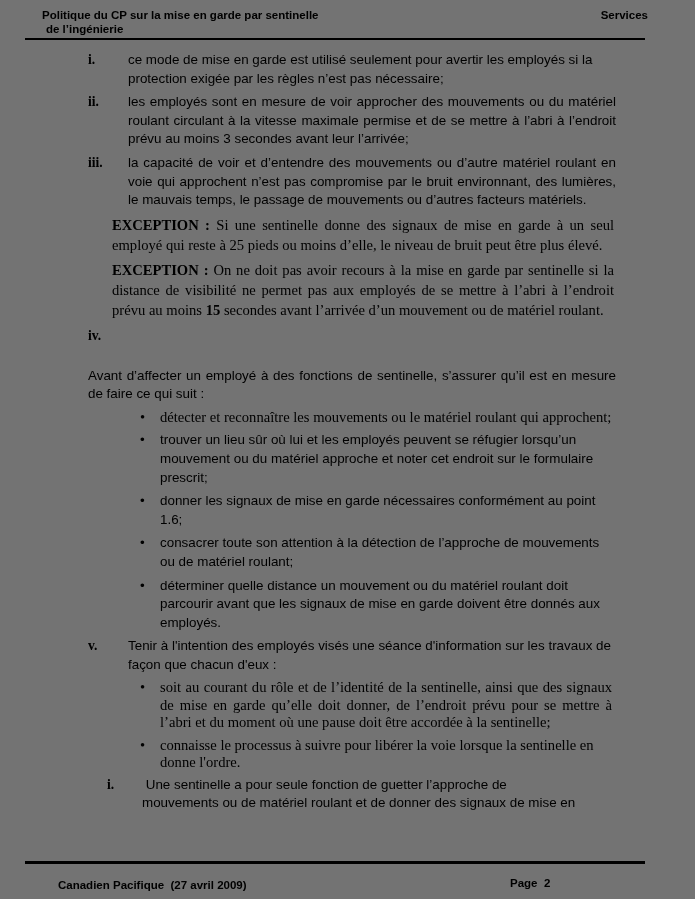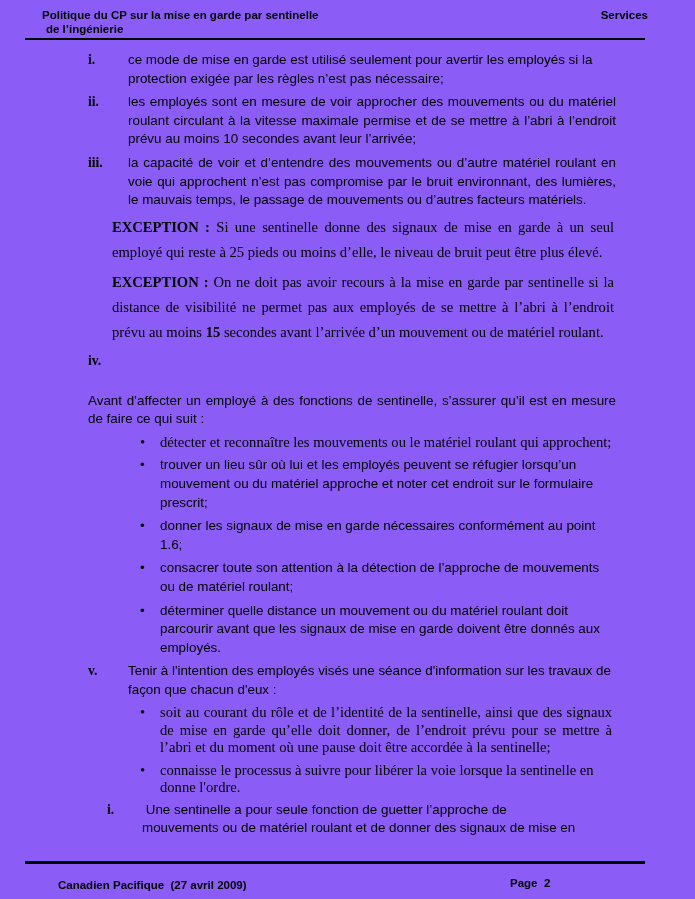--- a/index.html
+++ b/index.html
@@ -1,18 +1,18 @@
 <!DOCTYPE html>
 <html><head>
 <meta charset="utf-8">
 <style>
   html,body { margin:0; padding:0; background:#e8e8e8; }
   .page {
     width:695px; height:899px; position:relative; margin:0 auto;
-    background:#8b5cf6; color:#000; overflow:hidden;
+    background:#737373; color:#000; overflow:hidden;
     font-family:"Liberation Sans", sans-serif;
   }
   
   .hdr {
     display:flex; justify-content:space-between; align-items:flex-start;
     margin:8px 47px 0 42px;
     font-weight:bold; font-size:11.5px; line-height:14px;
     font-family:"Liberation Sans", sans-serif;
   }
   .hdr .l2 { margin-left:4px; }
@@ -28,21 +28,21 @@
     flex:0 0 40px;
     font-family:"Liberation Serif", serif; font-weight:bold; font-size:13.6px;
   }
   .item .txt { flex:1; }
   .item.just .txt { text-align:justify; }
   .mt7 { margin-top:7px;flex-direction:column; }
 
   .para {
     margin:0 81px 5px 112px;
     font-family:"Liberation Serif", serif;
-    font-size:14.6px; line-height:25px;
+    font-size:14.6px; line-height:20px;
     text-align:justify;
   }
   .para .lbl, .para .b15 { font-weight:bold; }
 
   .bullet {
     display:flex; margin:0 83px 4px 140px;
     font-size:13.4px; line-height:18.6px;
   }
   .bullet.serif {
     font-family:"Liberation Serif", serif;
@@ -95,21 +95,21 @@
 
   <main>
 
     <div class="item">
       <span class="num">i.</span>
       <div class="txt">ce mode de mise en garde est utilisé seulement pour avertir les employés si la protection exigée par les règles n’est pas nécessaire;</div>
     </div>
 
     <div class="item just">
       <span class="num">ii.</span>
-      <div class="txt">les employés sont en mesure de voir approcher des mouvements ou du matériel roulant circulant à la vitesse maximale permise et de se mettre à l’abri à l’endroit prévu au moins 10 secondes avant leur l’arrivée;</div>
+      <div class="txt">les employés sont en mesure de voir approcher des mouvements ou du matériel roulant circulant à la vitesse maximale permise et de se mettre à l’abri à l’endroit prévu au moins 3 secondes avant leur l’arrivée;</div>
     </div>
 
     <div class="item just">
       <span class="num">iii.</span>
       <div class="txt">la capacité de voir et d’entendre des mouvements ou d’autre matériel roulant en voie qui approchent n’est pas compromise par le bruit environnant, des lumières, le mauvais temps, le passage de mouvements ou d’autres facteurs matériels.</div>
     </div>
 
     <p class="para"><span class="lbl">EXCEPTION :</span><span> Si une sentinelle donne des signaux de mise en garde à un seul employé qui reste à 25 pieds ou moins d’elle, le niveau de bruit peut être plus élevé.</span></p>
 
     <p class="para"><span class="lbl">EXCEPTION :</span><span> On ne doit pas avoir recours à la mise en garde par sentinelle si la distance de visibilité ne permet pas aux employés de se mettre à l’abri à l’endroit prévu au moins </span><span class="b15">15</span><span> secondes avant l’arrivée d’un mouvement ou de matériel roulant.</span></p>

